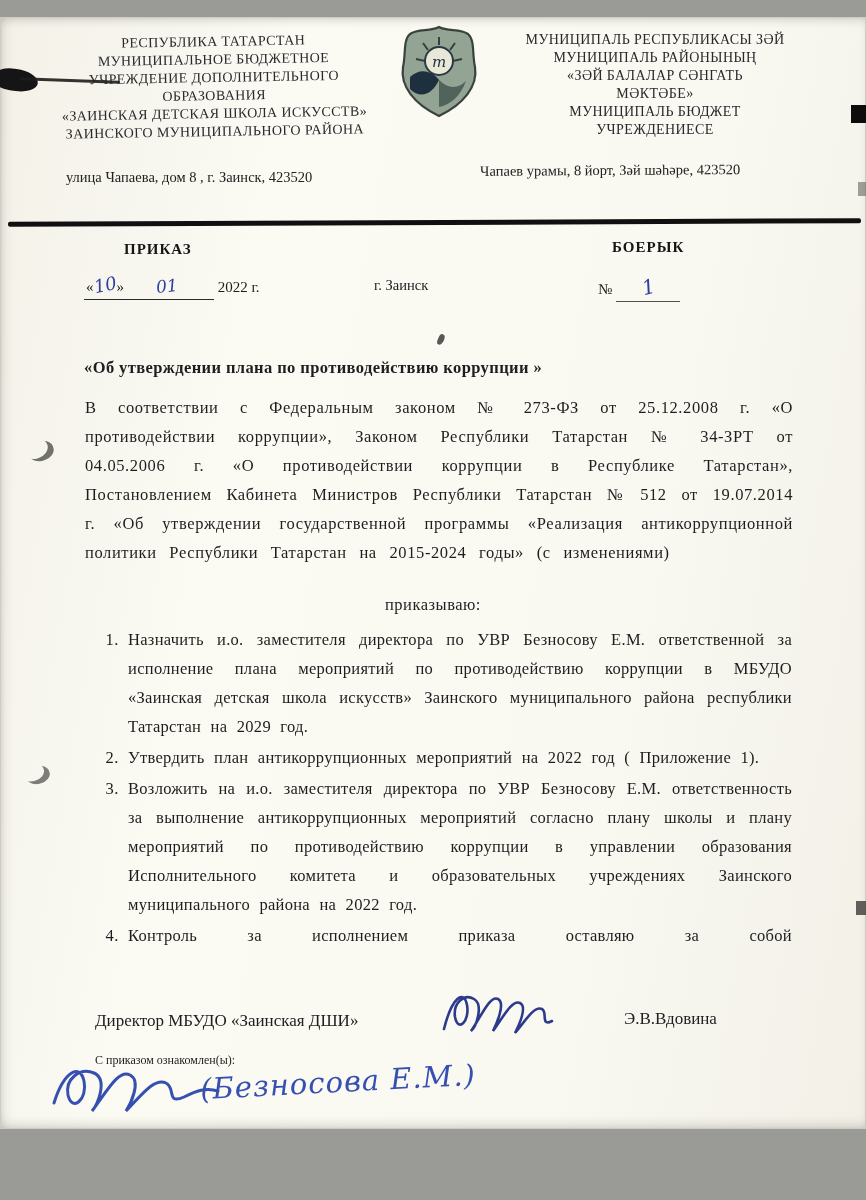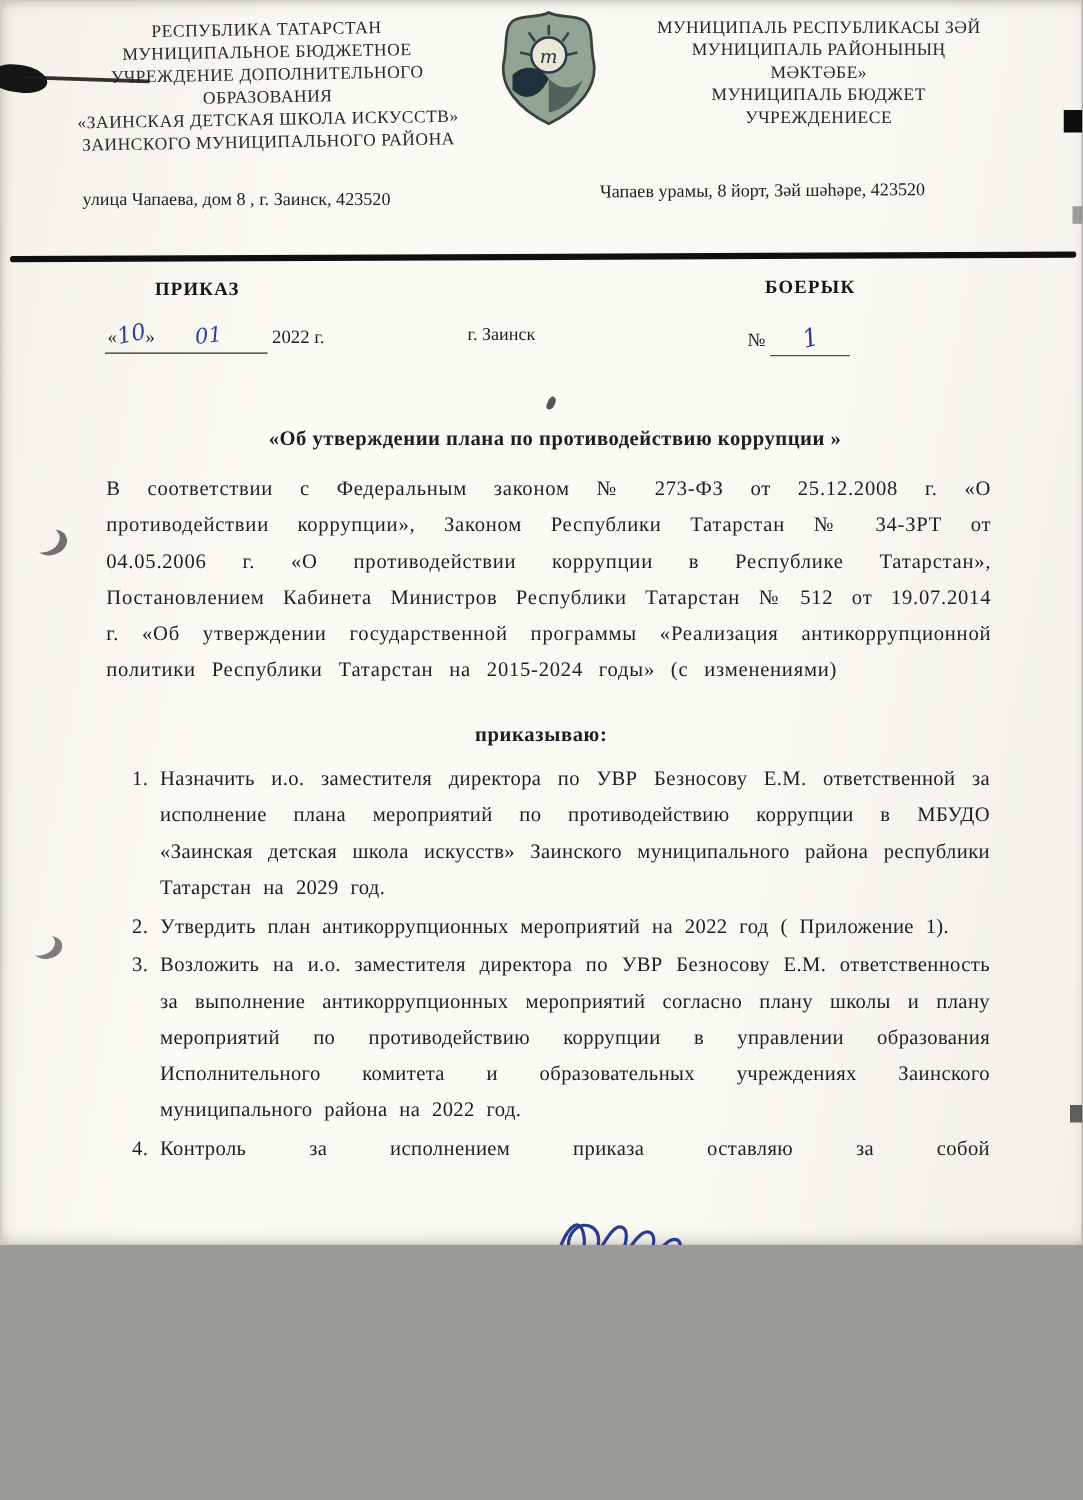--- a/index.html
+++ b/index.html
@@ -1,18 +1,18 @@
 <!DOCTYPE html>
 <html><head>
 <meta charset="utf-8">
 <style>
   * { margin:0; padding:0; box-sizing:border-box; }
   html,body { background:#9a9a97; }
   .page {
-    position:relative; width:866px; height:996px; margin:0 auto;
+    position:relative; width:866px; height:1112px; margin:17px auto;
     background: linear-gradient(100deg,#f3f1e8 0%, #fbfaf3 28%, #f9f8f1 70%, #f2f0e7 100%);
     font-family:"Liberation Serif","DejaVu Serif",serif;
     color:#1e1e20;
     overflow:hidden;
     box-shadow: inset 0 0 0 1px #cfccc2,
                 inset 0 7px 14px -9px rgba(0,0,0,.35),
                 inset 0 -9px 16px -10px rgba(0,0,0,.28),
                 inset 9px 0 18px -13px rgba(0,0,0,.25);
   }
   .abs { position:absolute; }
@@ -42,28 +42,28 @@
   .blank-mid { display:inline-block; width:86px; text-align:center; }
   .place { position:absolute; left:374px; top:2px; font-size:14.5px; }
   .num-group { position:absolute; left:598px; top:0; }
   .numblank { display:inline-block; width:64px; border-bottom:1px solid #55514a; text-align:center; padding-bottom:2px; }
 
   .hw { font-family:"DejaVu Serif",serif; font-style:italic; color:#2d3f9f; display:inline-block; }
   .hw-day   { font-size:18px; transform:rotate(-12deg) translateY(-1px); }
   .hw-month { font-size:17px; transform:rotate(-6deg); }
   .hw-num   { font-size:20px; transform:rotate(-14deg); }
 
-  .doc-title { left:84px; top:341px; width:720px; font-weight:bold; font-size:16.5px; letter-spacing:.4px;text-align:center; }
+  .doc-title { left:84px; top:341px; width:720px; font-weight:bold; font-size:16.5px; letter-spacing:.4px; }
 
   .intro {
     left:85px; top:376px; width:708px;
     font-size:16.5px; line-height:29px;
     text-align:justify; word-spacing:8px; letter-spacing:.6px;
   }
-  .order-word { left:0; right:0; top:578px; text-align:center; font-weight:bold; font-size:16.5px; letter-spacing:.5px; }
+  .order-word { left:0; right:0; top:578px; text-align:center; font-weight:normal; font-size:16.5px; letter-spacing:.5px; }
 
   .items { left:100px; top:608px; width:692px; font-size:16.5px; line-height:29px; }
   .items ol { padding-left:28px; }
   .items li { text-align:justify; word-spacing:5px; letter-spacing:.3px; margin-bottom:2px; }
   .items li:nth-child(4) { text-align-last:justify; }
 
   .sign-row { top:988px; left:0; right:0; height:60px; font-size:17px; }
   .sign-left  { position:absolute; left:95px;  top:6px; }
   .sign-right { position:absolute; left:624px; top:4px; }
   .sign-svg   { position:absolute; left:438px; top:-24px; }
@@ -111,20 +111,21 @@
       <circle cx="41" cy="36" r="14" fill="#e9e7d8" stroke="#2b3a46" stroke-width="2"></circle>
       <text x="41" y="42" text-anchor="middle" font-size="15" font-style="italic" fill="#233240" font-family="DejaVu Serif, serif">m</text>
       <path d="M12 52 C22 42 35 46 41 55 C34 70 22 74 12 64 Z" fill="#1e303e"></path>
       <path d="M41 55 C50 64 60 64 68 56 C62 72 52 80 41 82 Z" fill="#41544d" opacity=".8"></path>
     </svg>
   </div>
 
   <div class="abs org org-right">
     <div>МУНИЦИПАЛЬ РЕСПУБЛИКАСЫ ЗӘЙ</div>
     <div>МУНИЦИПАЛЬ РАЙОНЫНЫҢ</div>
+    <div>«ЗӘЙ БАЛАЛАР СӘНГАТЬ</div>
     <div>МӘКТӘБЕ»</div>
     <div>МУНИЦИПАЛЬ БЮДЖЕТ</div>
     <div>УЧРЕЖДЕНИЕСЕ</div>
   </div>
 
   <div class="abs addr addr-left">улица Чапаева, дом 8 , г. Заинск, 423520</div>
   <div class="abs addr addr-right">Чапаев урамы, 8 йорт,  Зәй шәһәре, 423520</div>
 
   <div class="abs rule"></div>
 

